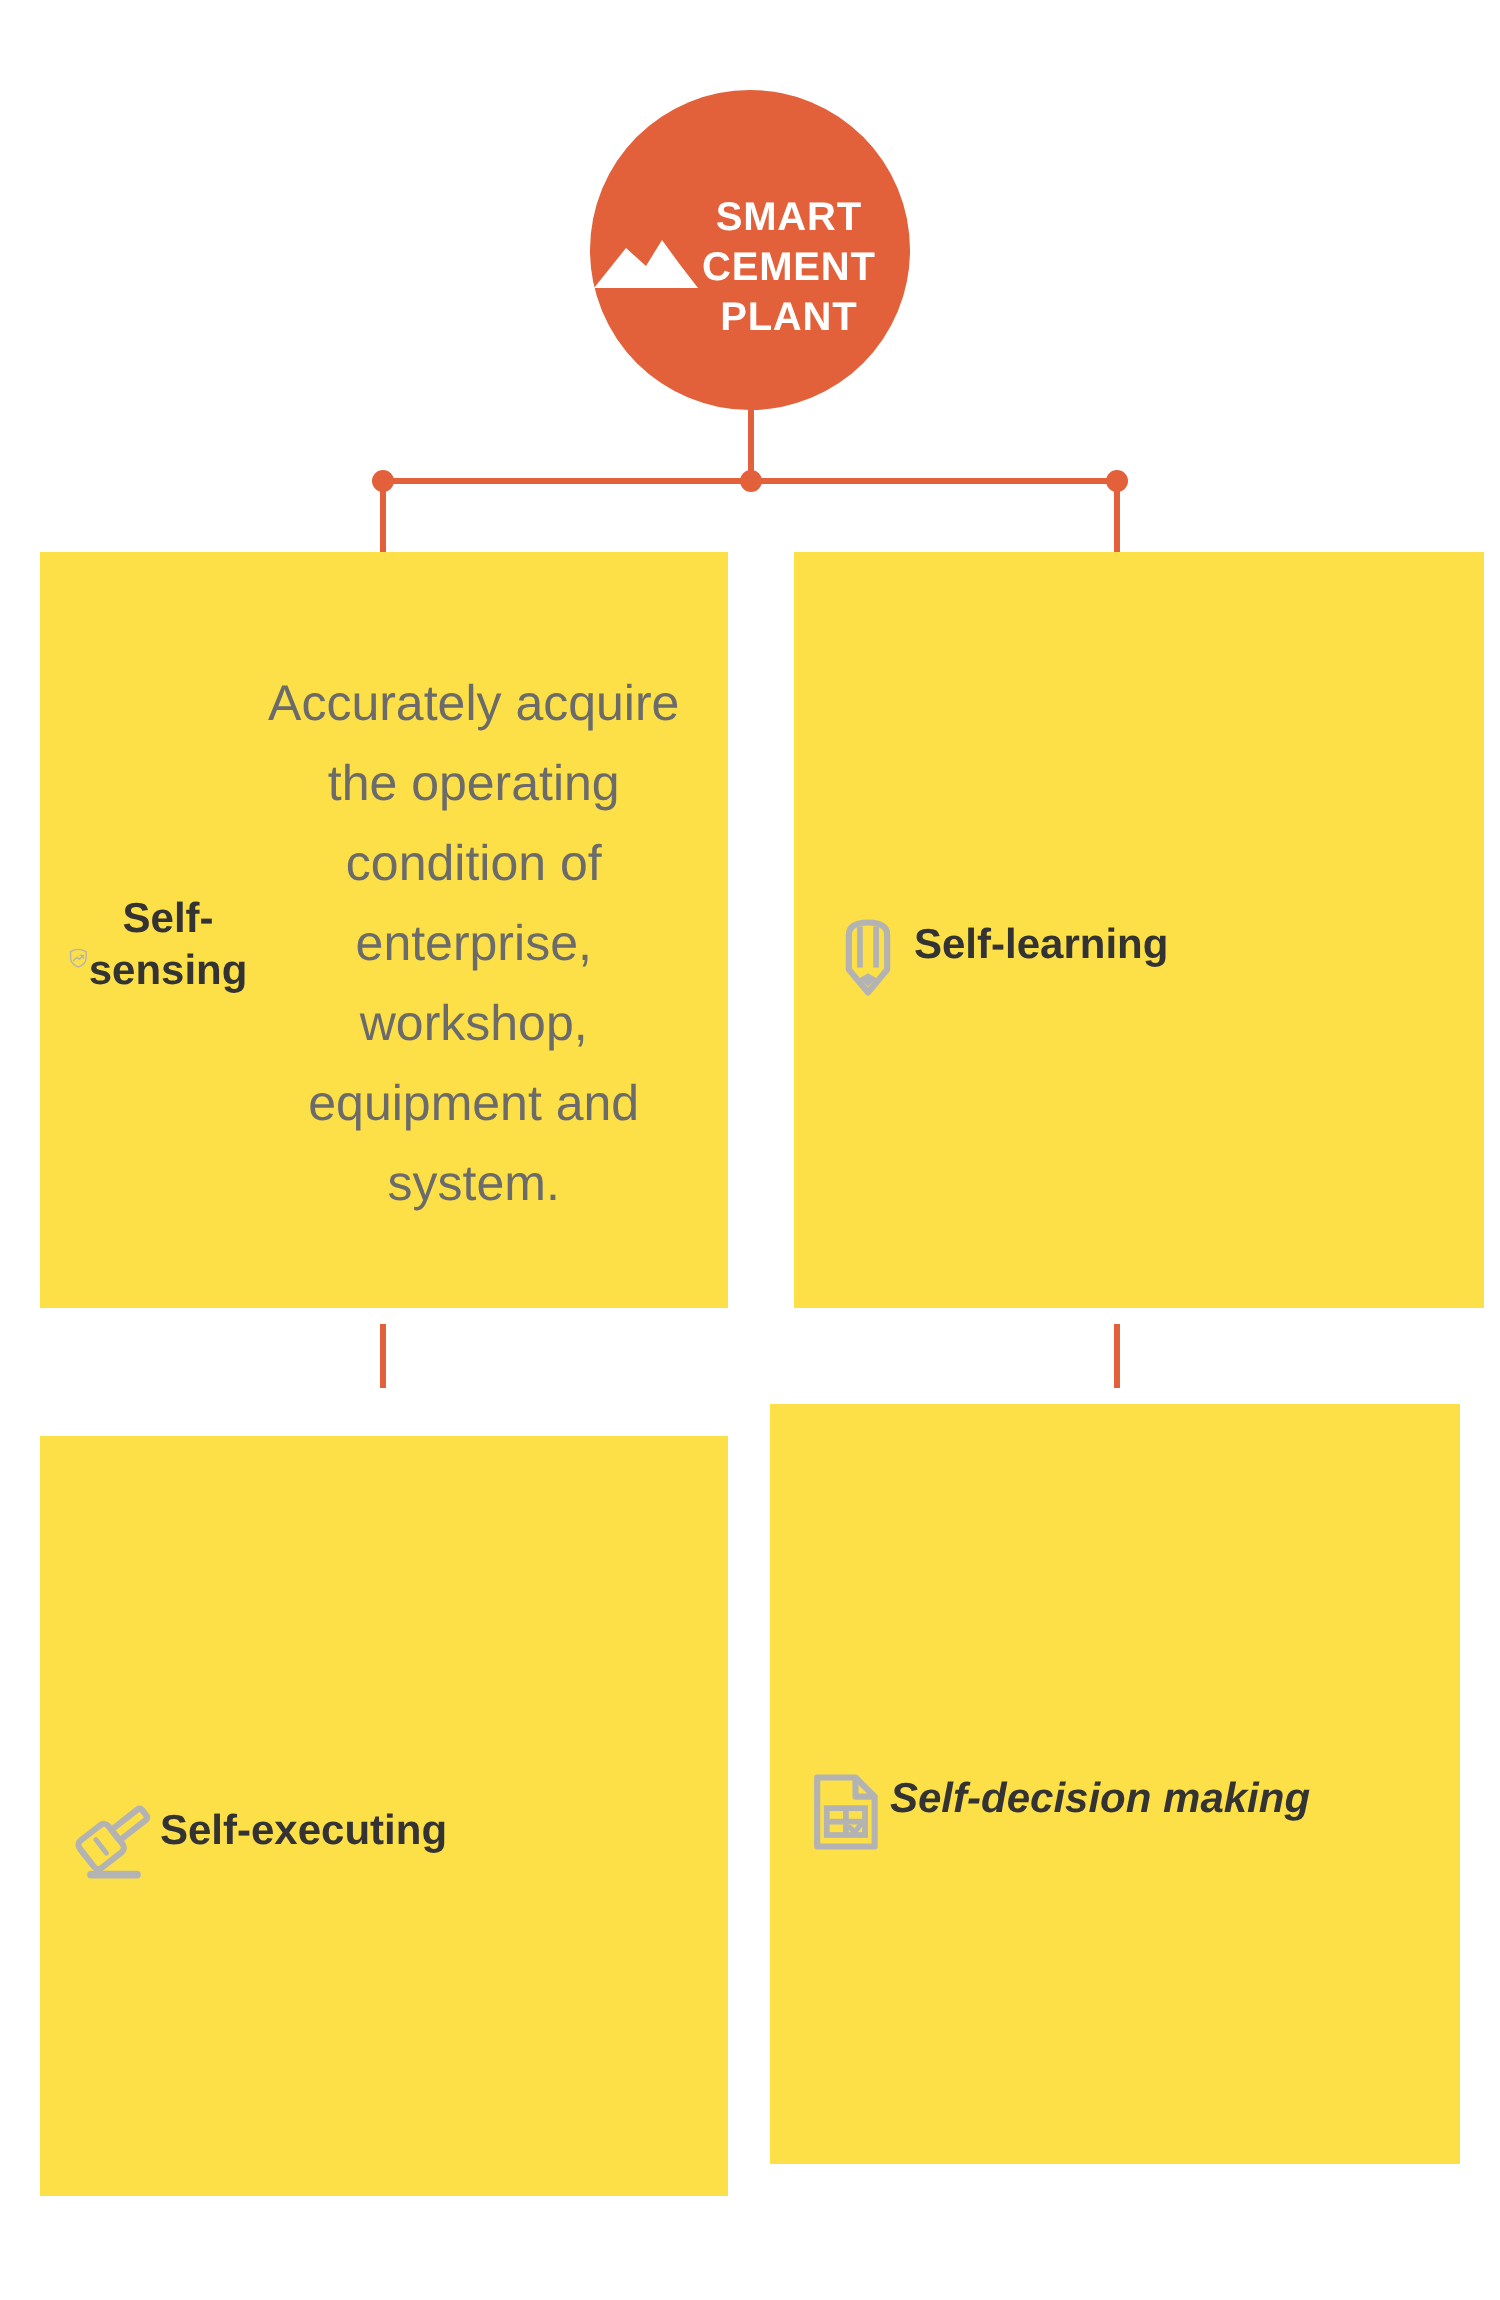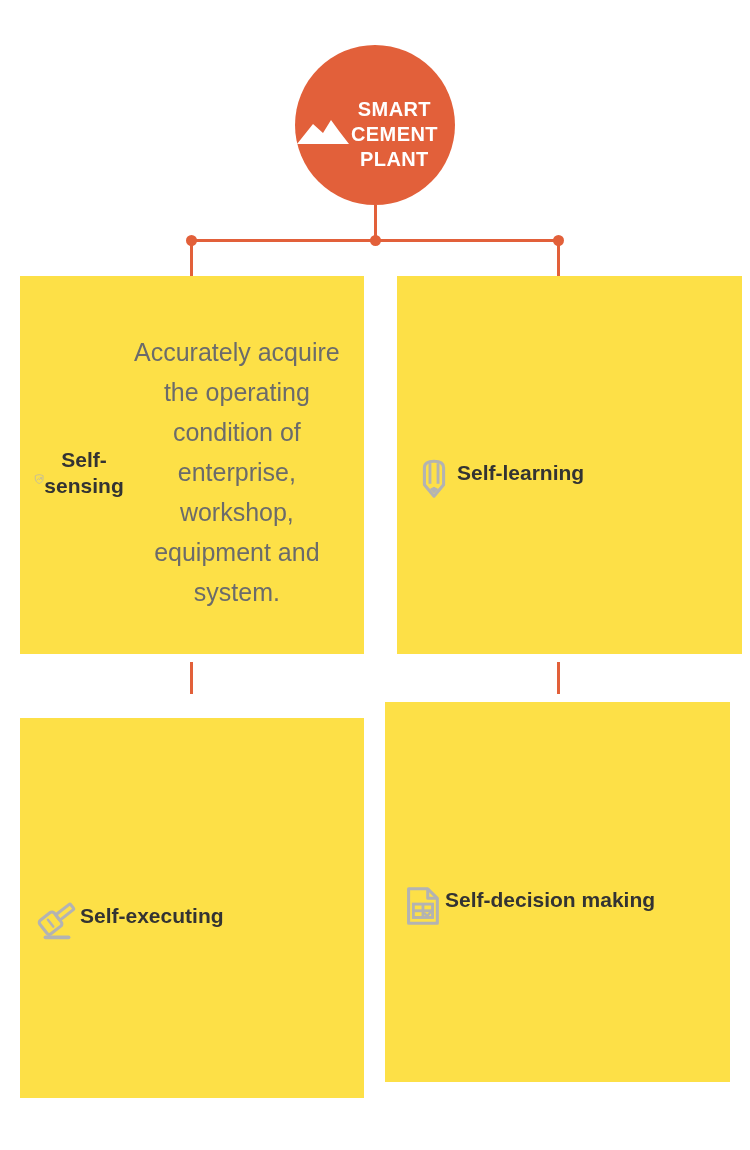--- a/index.html
+++ b/index.html
@@ -83,21 +83,21 @@
     background: #fde047;
     box-sizing: border-box;
     padding: 0 14px;
     display: flex;
     flex-direction: row;
     align-items: center;
   }
   #card-0 { left: 20px;  top: 276px; width: 344px; height: 378px; }
   #card-1 { left: 397px; top: 276px; width: 345px; height: 378px; }
   #card-2 { left: 20px;  top: 718px; width: 344px; height: 380px; }
-  #card-3 { left: 385px; top: 702px; width: 345px; height: 380px; }
+  #card-3 { left: 385px; top: 702px; width: 345px; height: 380px; font-style: italic; }
 
   .card-icon {
     margin-top: 28px;
     width: 46px;
     height: 46px;
     display: block;
   }
   .card-title {
     margin-top: 16px;
     font-size: 21px;

